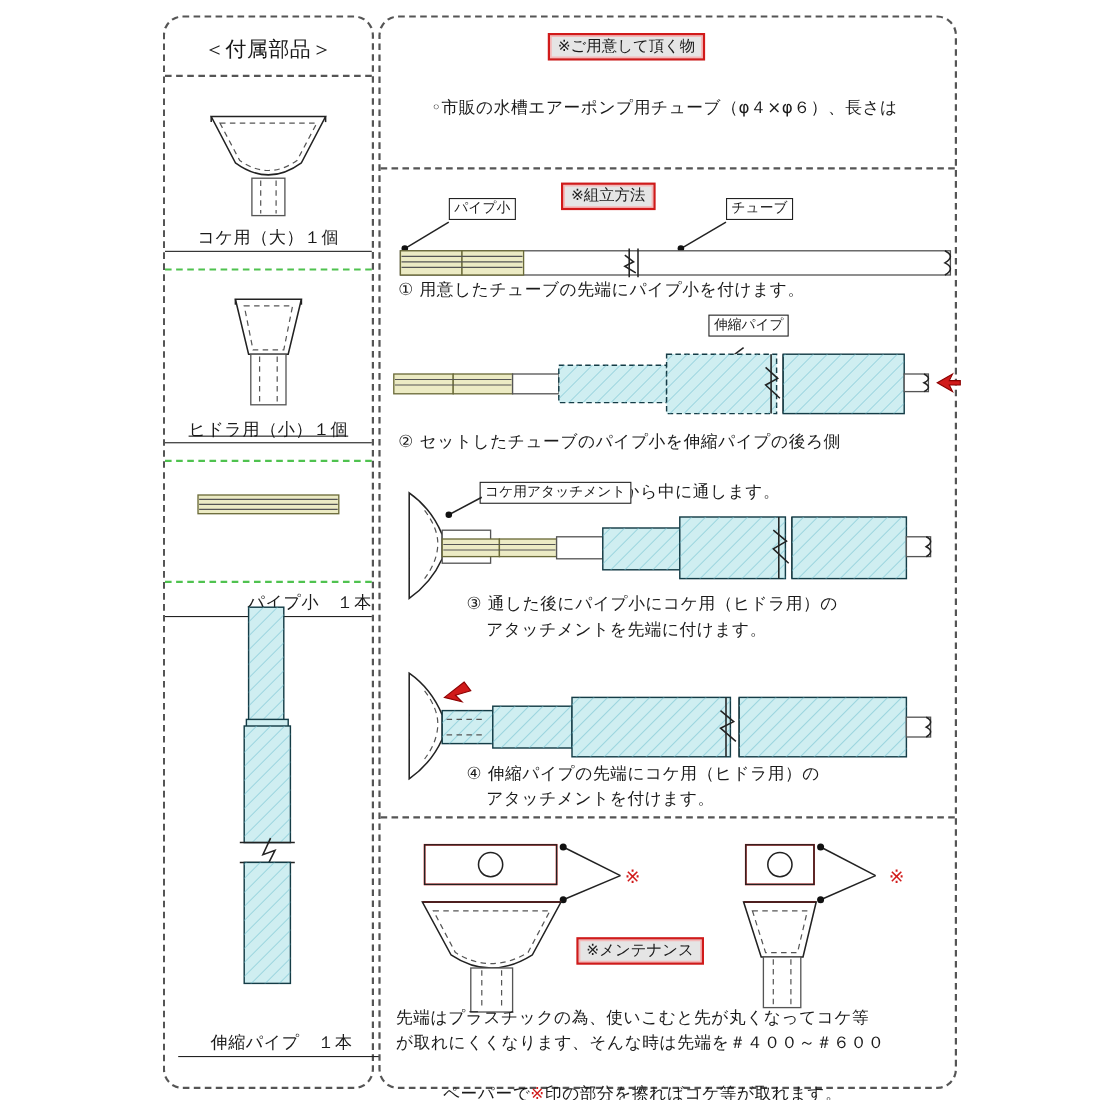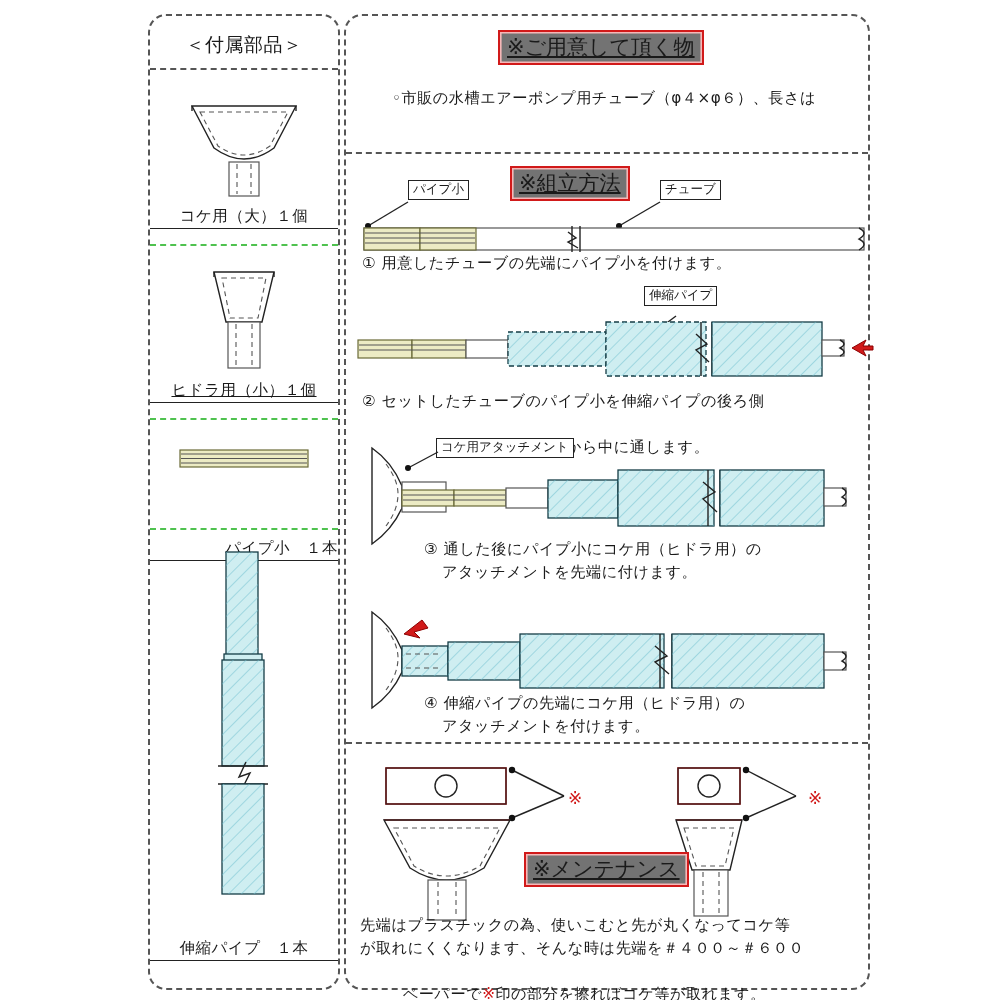--- a/index.html
+++ b/index.html
@@ -14,23 +14,23 @@
 
   .hdiv{position:absolute;border-top:2px dashed #555;left:0;right:0;}
   .hdiv.green{border-top:2px dashed #4fc24f;}
 
   
   .t{position:absolute;white-space:pre;letter-spacing:0.5px;}
   .cap{font-size:15.5px;border-bottom:1.6px solid #222;padding-bottom:1px;}
   .body-t{font-size:15.2px;line-height:23px;}
   .step-t{font-size:15.2px;line-height:23px;}
 
-  .redbox{position:absolute;border:2.2px solid #d11a1a;background:#737373;
+  .redbox{position:absolute;border:2.2px solid #d11a1a;background:#e5e5e5;
           box-shadow:inset 0 0 0 1.6px #f5b8b8;padding:1px 7px 2px;
-          font-size:21px;white-space:nowrap;text-decoration:underline;}
+          font-size:14px;white-space:nowrap;}
 
   .labelbox{position:absolute;border:1.4px solid #222;background:#fff;
             font-size:12.5px;padding:0px 4px 1px;white-space:nowrap;}
 
   svg{position:absolute;overflow:visible;}
   .ln{stroke:#222;stroke-width:1.4;fill:none;}
   .lnthin{stroke:#555;stroke-width:1.1;fill:none;}
   .dash{stroke:#555;stroke-width:1.1;fill:none;stroke-dasharray:5 4;}
   .kh{fill:#ecebc4;stroke:#6a6a38;stroke-width:1.2;}
   .wh{fill:#fff;stroke:#555;stroke-width:1.2;}
@@ -108,21 +108,21 @@
         <rect x="28" y="114" width="42" height="106" fill="#cfeef1" stroke="#143c46" stroke-width="1.3"></rect>
         <rect x="28" y="114" width="42" height="106" fill="url(#hatchV)" stroke="none"></rect>
 
         <line class="ln" x1="24" y1="220" x2="74" y2="220"></line>
         <line class="ln" x1="24" y1="238" x2="74" y2="238"></line>
         <path class="ln" d="M52 216 L45 231 L56 227 L48 243"></path>
 
         <rect x="28" y="238" width="42" height="110" fill="#cfeef1" stroke="#143c46" stroke-width="1.3"></rect>
         <rect x="28" y="238" width="42" height="110" fill="url(#hatchV)" stroke="none"></rect>
       </svg>
-      <div class="t cap" style="left:0;top:922px;width:188px;text-align:center;">伸縮パイプ　１本</div>
+      <div class="t cap" style="left:12px;top:922px;width:188px;text-align:center;">伸縮パイプ　１本</div>
     </div>
   </div>
 
   <div class="panel" id="right-panel">
 
     <div class="redbox" style="left:152px;top:14px;">※ご用意して頂く物</div>
 
     <div class="t body-t" style="left:14px;top:48px;">
       <span>◦</span><span>市販の水槽エアーポンプ用チューブ（φ４×φ６）、長さは</span>
     </div>

